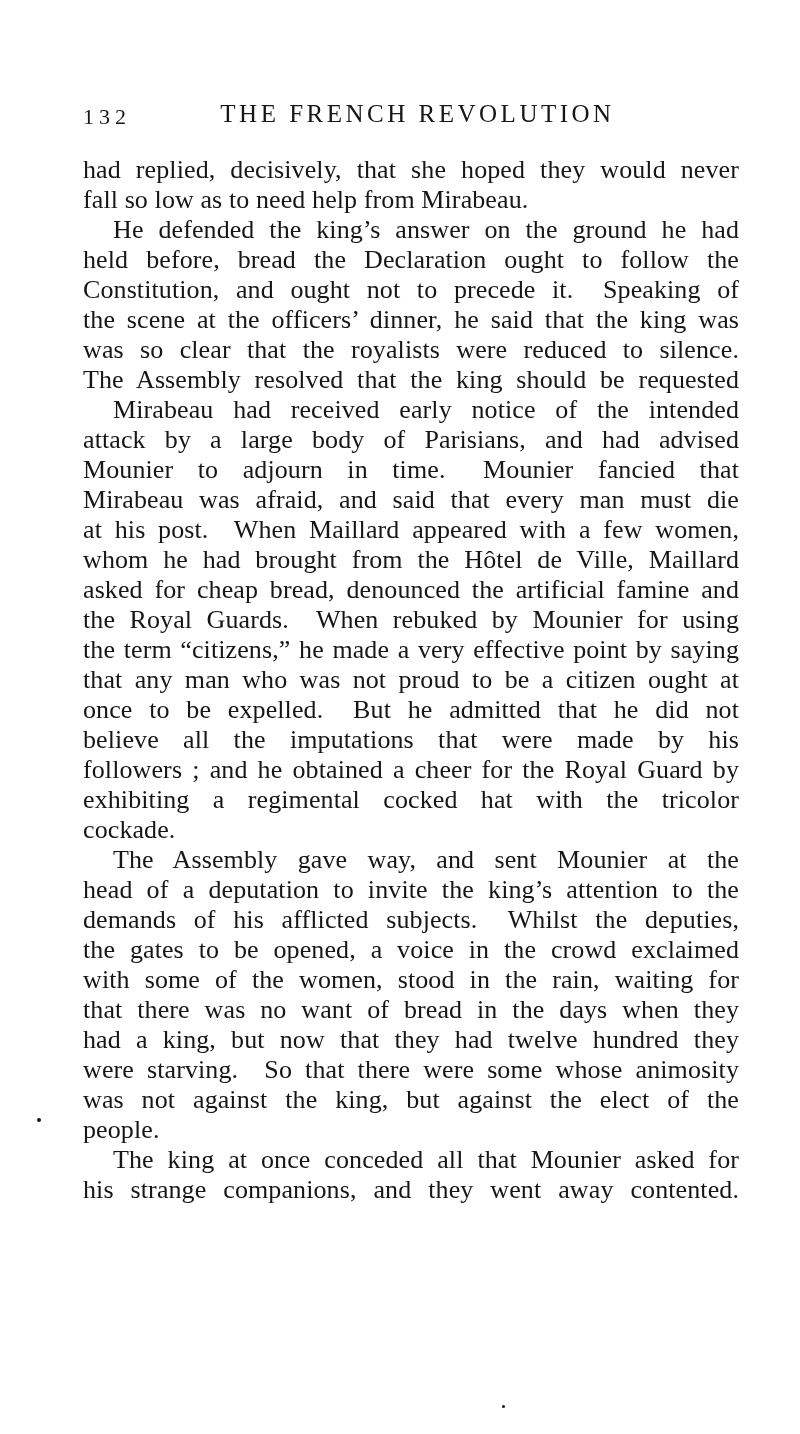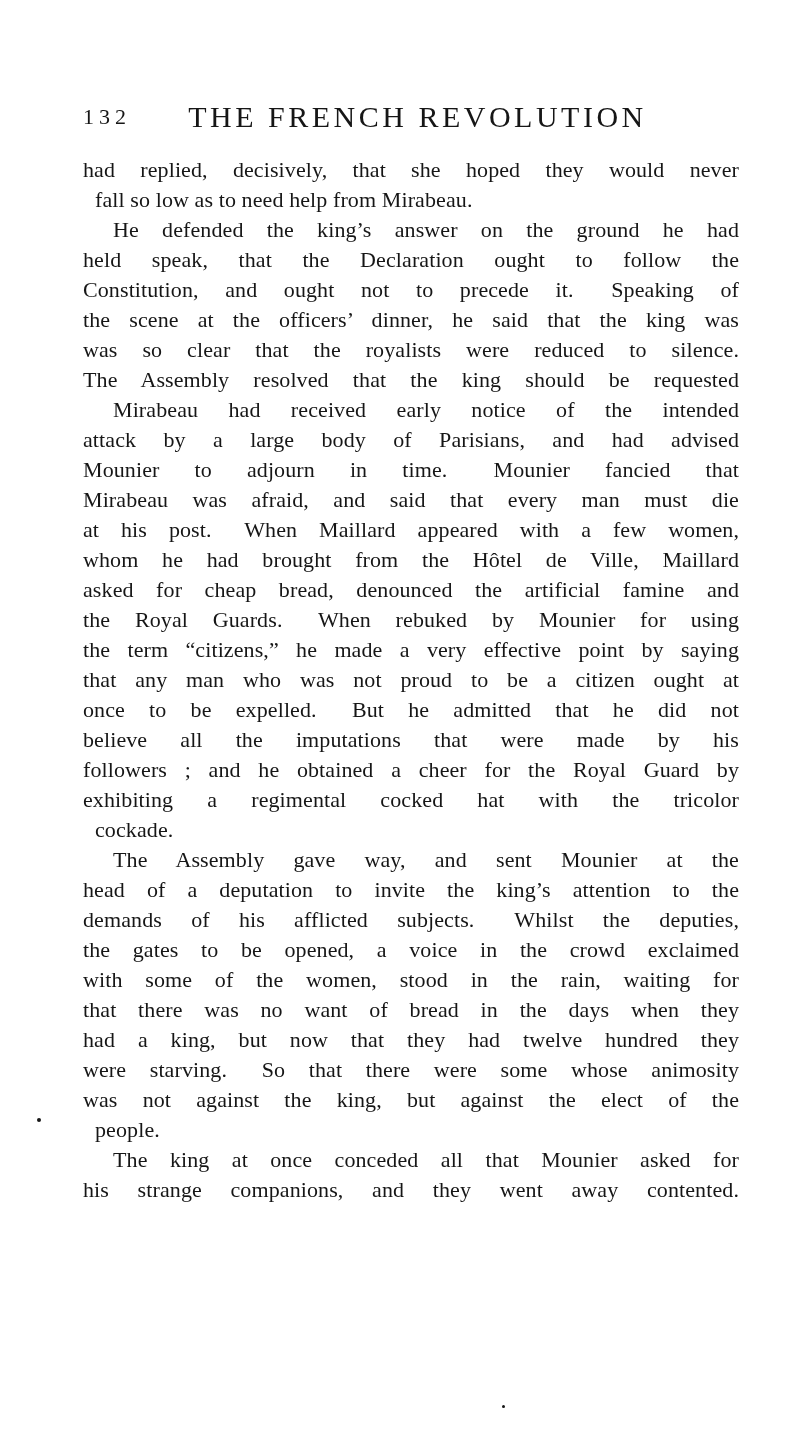--- a/index.html
+++ b/index.html
@@ -29,44 +29,43 @@
     font-size: 22px;
     letter-spacing: 5px;
   }
   .running-title {
     position: absolute;
     left: 0;
     right: 0;
     top: 0;
     margin: 0;
     text-align: center;
-    font-size: 30px;
+    font-size: 25px;
     font-weight: normal;
     letter-spacing: 3.5px;
     white-space: nowrap;
   }
   .page-body {
     position: absolute;
     left: 83px;
     top: 155px;
     width: 656px;
-    font-size: 22px;
+    font-size: 26px;
     line-height: 30px;
     letter-spacing: 0.1px;
   }
   .line {
     height: 30px;
     text-align: justify;
     text-align-last: justify;
     text-justify: inter-word;
     white-space: normal;
   }
   .line.endline {
     text-align-last: left;
-    margin-left: 12px;
   }
   .line.indent {
     text-indent: 30px;
   }
   .speck {
     position: absolute;
     border-radius: 50%;
   }
 </style>
 </head>
@@ -75,21 +74,21 @@
 <div class="page" style="background: rgb(255, 255, 255); color: rgb(22, 22, 22);">
   <header class="page-header">
     <span class="page-number">132</span>
     <h1 class="running-title">THE FRENCH REVOLUTION</h1>
   </header>
 
   <main class="page-body">
       <div class="line">had replied, decisively, that she hoped they would never</div>
       <div class="line endline">fall so low as to need help from Mirabeau.</div>
       <div class="line indent">He defended the king’s answer on the ground he had</div>
-      <div class="line">held speak, that the Declaration ought to follow the</div>
+      <div class="line">held before, bread the Declaration ought to follow the</div>
       <div class="line">Constitution, and ought not to precede it.  Speaking of</div>
       <div class="line">the scene at the officers’ dinner, he said that the king was</div>
       <div class="line">was so clear that the royalists were reduced to silence.</div>
       <div class="line">The Assembly resolved that the king should be requested</div>
       <div class="line indent">Mirabeau had received early notice of the intended</div>
       <div class="line">attack by a large body of Parisians, and had advised</div>
       <div class="line">Mounier to adjourn in time.  Mounier fancied that</div>
       <div class="line">Mirabeau was afraid, and said that every man must die</div>
       <div class="line">at his post.  When Maillard appeared with a few women,</div>
       <div class="line">whom he had brought from the Hôtel de Ville, Maillard</div>

